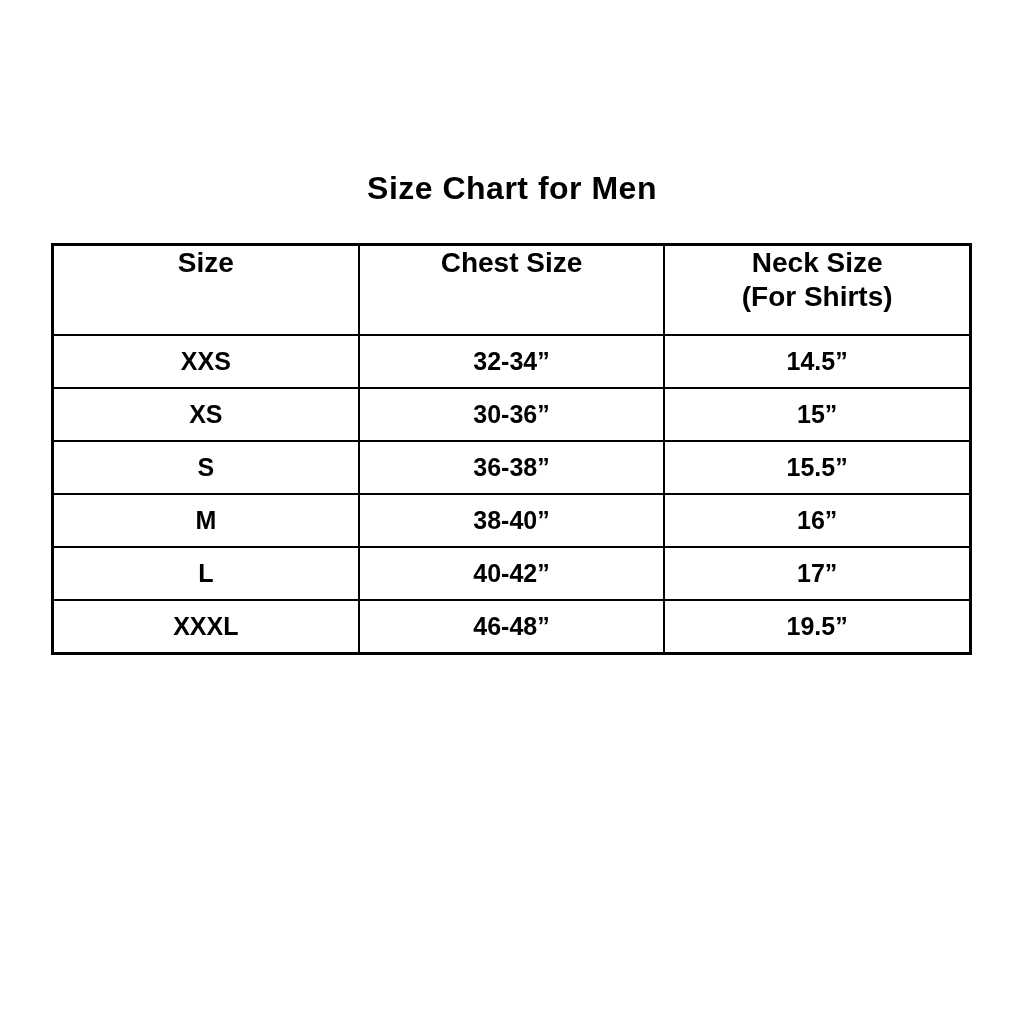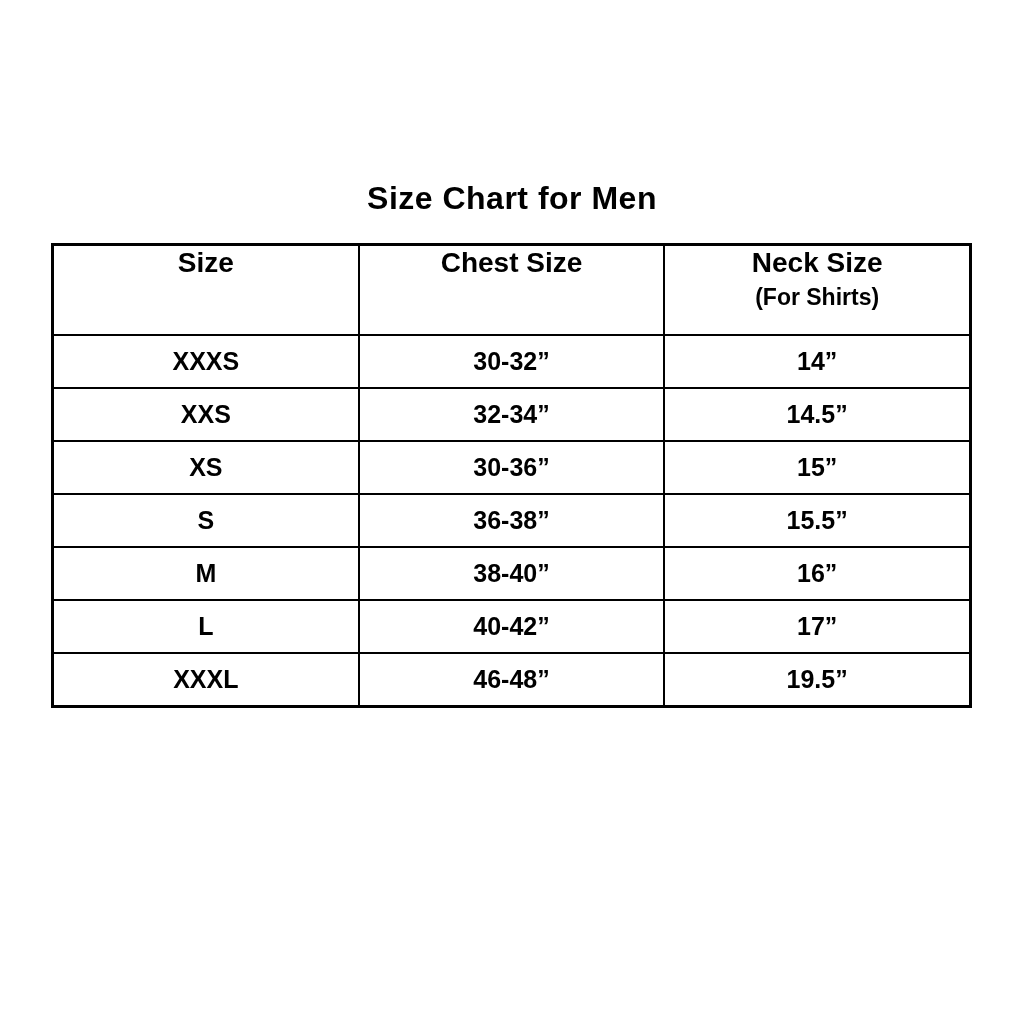--- a/index.html
+++ b/index.html
@@ -11,21 +11,21 @@
     position: relative;
     width: 1024px;
     height: 1024px;
     background: #ffffff;
     font-family: "Liberation Sans", sans-serif;
     color: #000000;
     overflow: hidden;
   }
   .chart-title {
     position: absolute;
-    top: 180px;
+    top: 170px;
     left: 0;
     width: 100%;
     text-align: center;
     font-size: 32px;
     font-weight: bold;
     letter-spacing: 0.5px;
     color: #000000;
   }
   table.size-chart {
     position: absolute;
@@ -54,21 +54,21 @@
     vertical-align: top;
     line-height: 34px;
   }
   table.size-chart td {
     height: 51px;
     font-size: 25px;
     vertical-align: middle;
   }
   .th-sub {
     display: block;
-    font-size: 23px;
+    font-size: 28px;
     font-weight: bold;
     line-height: 34px;
   }
 </style>
 </head>
 <body>
 
 <div class="page">
   <div class="chart-title">Size Chart for Men</div>
 
@@ -81,25 +81,20 @@
         <th>
           <span>Chest Size</span>
         </th>
         <th>
           <span>Neck Size</span>
           <span class="th-sub">(For Shirts)</span>
         </th>
       </tr>
     </thead>
     <tbody>
-        <tr>
-          <td>XXXS</td>
-          <td>30-32”</td>
-          <td>14”</td>
-        </tr>
         <tr>
           <td>XXS</td>
           <td>32-34”</td>
           <td>14.5”</td>
         </tr>
         <tr>
           <td>XS</td>
           <td>30-36”</td>
           <td>15”</td>
         </tr>

